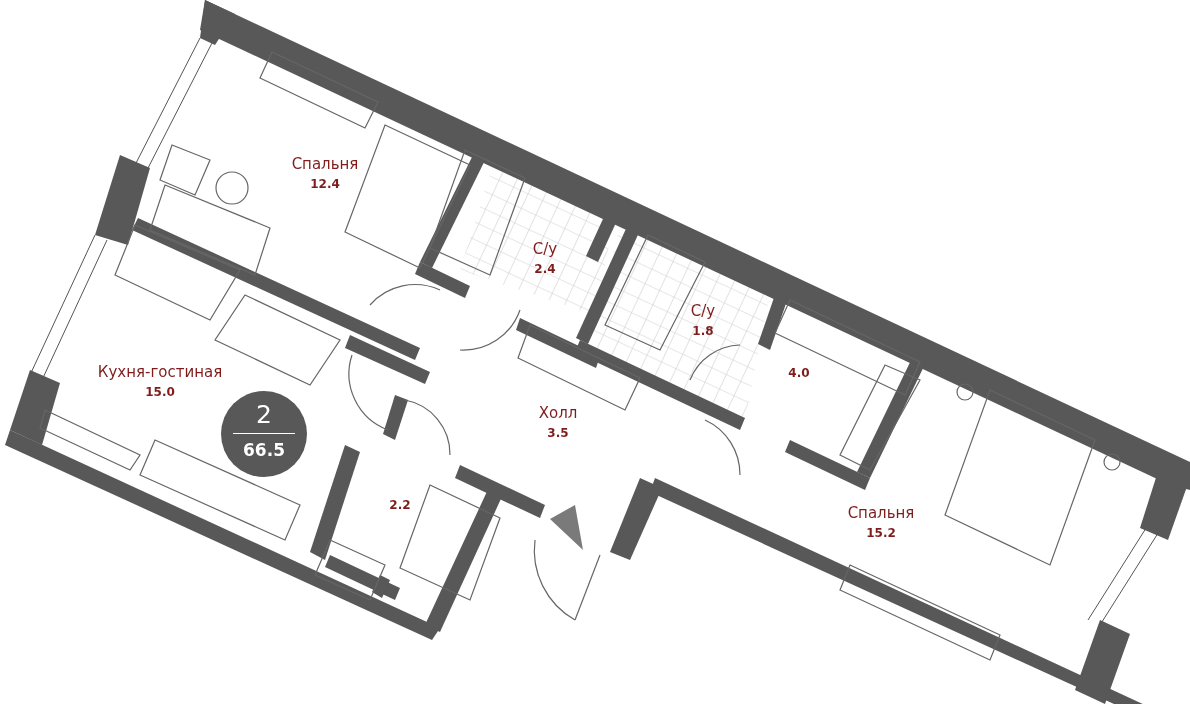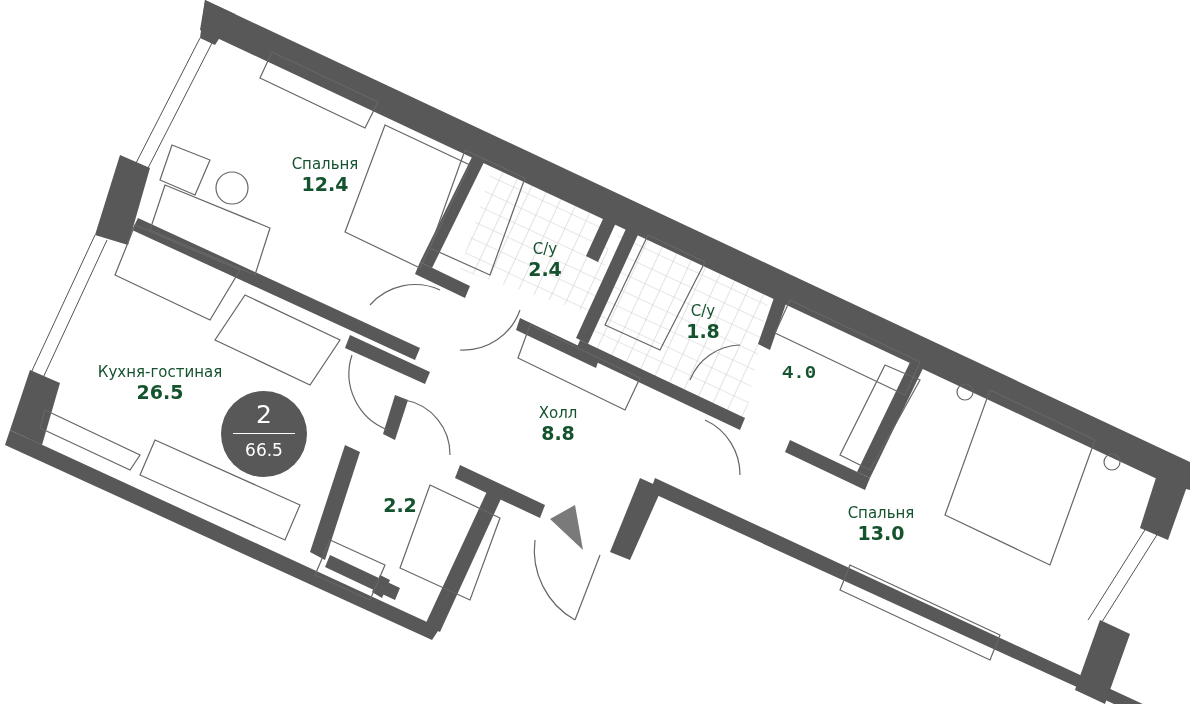--- a/index.html
+++ b/index.html
@@ -1,24 +1,24 @@
 <!DOCTYPE html>
 <html><head>
   <meta charset="utf-8">
   <style>
     html, body { margin: 0; padding: 0; background: #ffffff; }
     body { width: 1190px; height: 704px; position: relative; overflow: hidden; font-family: "DejaVu Sans", sans-serif; }
     #plan { position: absolute; left: 0; top: 0; width: 1190px; height: 704px; }
-    .room-label { position: absolute; text-align: center; color: #14532d; transform: translateX(-50%); white-space: nowrap; }
+    .room-label { position: absolute; text-align: center; color: #7f1d1d; transform: translateX(-50%); white-space: nowrap; }
     .room-name { font-size: 15px; line-height: 18px; font-weight: 400; }
-    .room-area { font-size: 19px; line-height: 22px; font-weight: 700; }
+    .room-area { font-size: 12px; line-height: 22px; font-weight: 700; }
     .badge { position: absolute; left: 221px; top: 391px; width: 86px; height: 86px; border-radius: 50%; background: #585858; color: #fff; text-align: center; }
     .badge-rooms { font-size: 25px; line-height: 28px; margin-top: 10px; }
     .badge-line { width: 62px; height: 1px; background: #fff; margin: 4px auto 6px auto; }
-    .badge-area { font-size: 17px; line-height: 20px; }
+    .badge-area { font-size: 17px; line-height: 20px; font-weight: bold; }
   </style>
 </head>
 <body>
 
 <svg id="plan" viewBox="0 0 1190 704" xmlns="http://www.w3.org/2000/svg">
 
   <defs>
     <pattern id="tiles" width="16" height="16" patternUnits="userSpaceOnUse" patternTransform="rotate(25)">
       <path d="M0 0 H16 M0 0 V16" stroke="#cfcfcf" stroke-width="1.2" fill="none"></path>
     </pattern>
@@ -115,36 +115,36 @@
   <div class="room-area">12.4</div>
 </div>
 <div class="room-label" style="left:545px; top:240px;">
   <div class="room-name">С/у</div>
   <div class="room-area">2.4</div>
 </div>
 <div class="room-label" style="left:703px; top:302px;">
   <div class="room-name">С/у</div>
   <div class="room-area">1.8</div>
 </div>
-<div class="room-label" style="left:799px; top:362px;font-family:Liberation Mono, monospace;">
+<div class="room-label" style="left:799px; top:362px;">
   <div class="room-area">4.0</div>
 </div>
 <div class="room-label" style="left:160px; top:363px;">
   <div class="room-name">Кухня-гостиная</div>
-  <div class="room-area">26.5</div>
+  <div class="room-area">15.0</div>
 </div>
 <div class="room-label" style="left:558px; top:404px;">
   <div class="room-name">Холл</div>
-  <div class="room-area">8.8</div>
+  <div class="room-area">3.5</div>
 </div>
 <div class="room-label" style="left:400px; top:494px;">
   <div class="room-area">2.2</div>
 </div>
 <div class="room-label" style="left:881px; top:504px;">
   <div class="room-name">Спальня</div>
-  <div class="room-area">13.0</div>
+  <div class="room-area">15.2</div>
 </div>
 
 <div class="badge">
   <div class="badge-rooms">2</div>
   <div class="badge-line"></div>
   <div class="badge-area">66.5</div>
 </div>
 
 </body></html>

